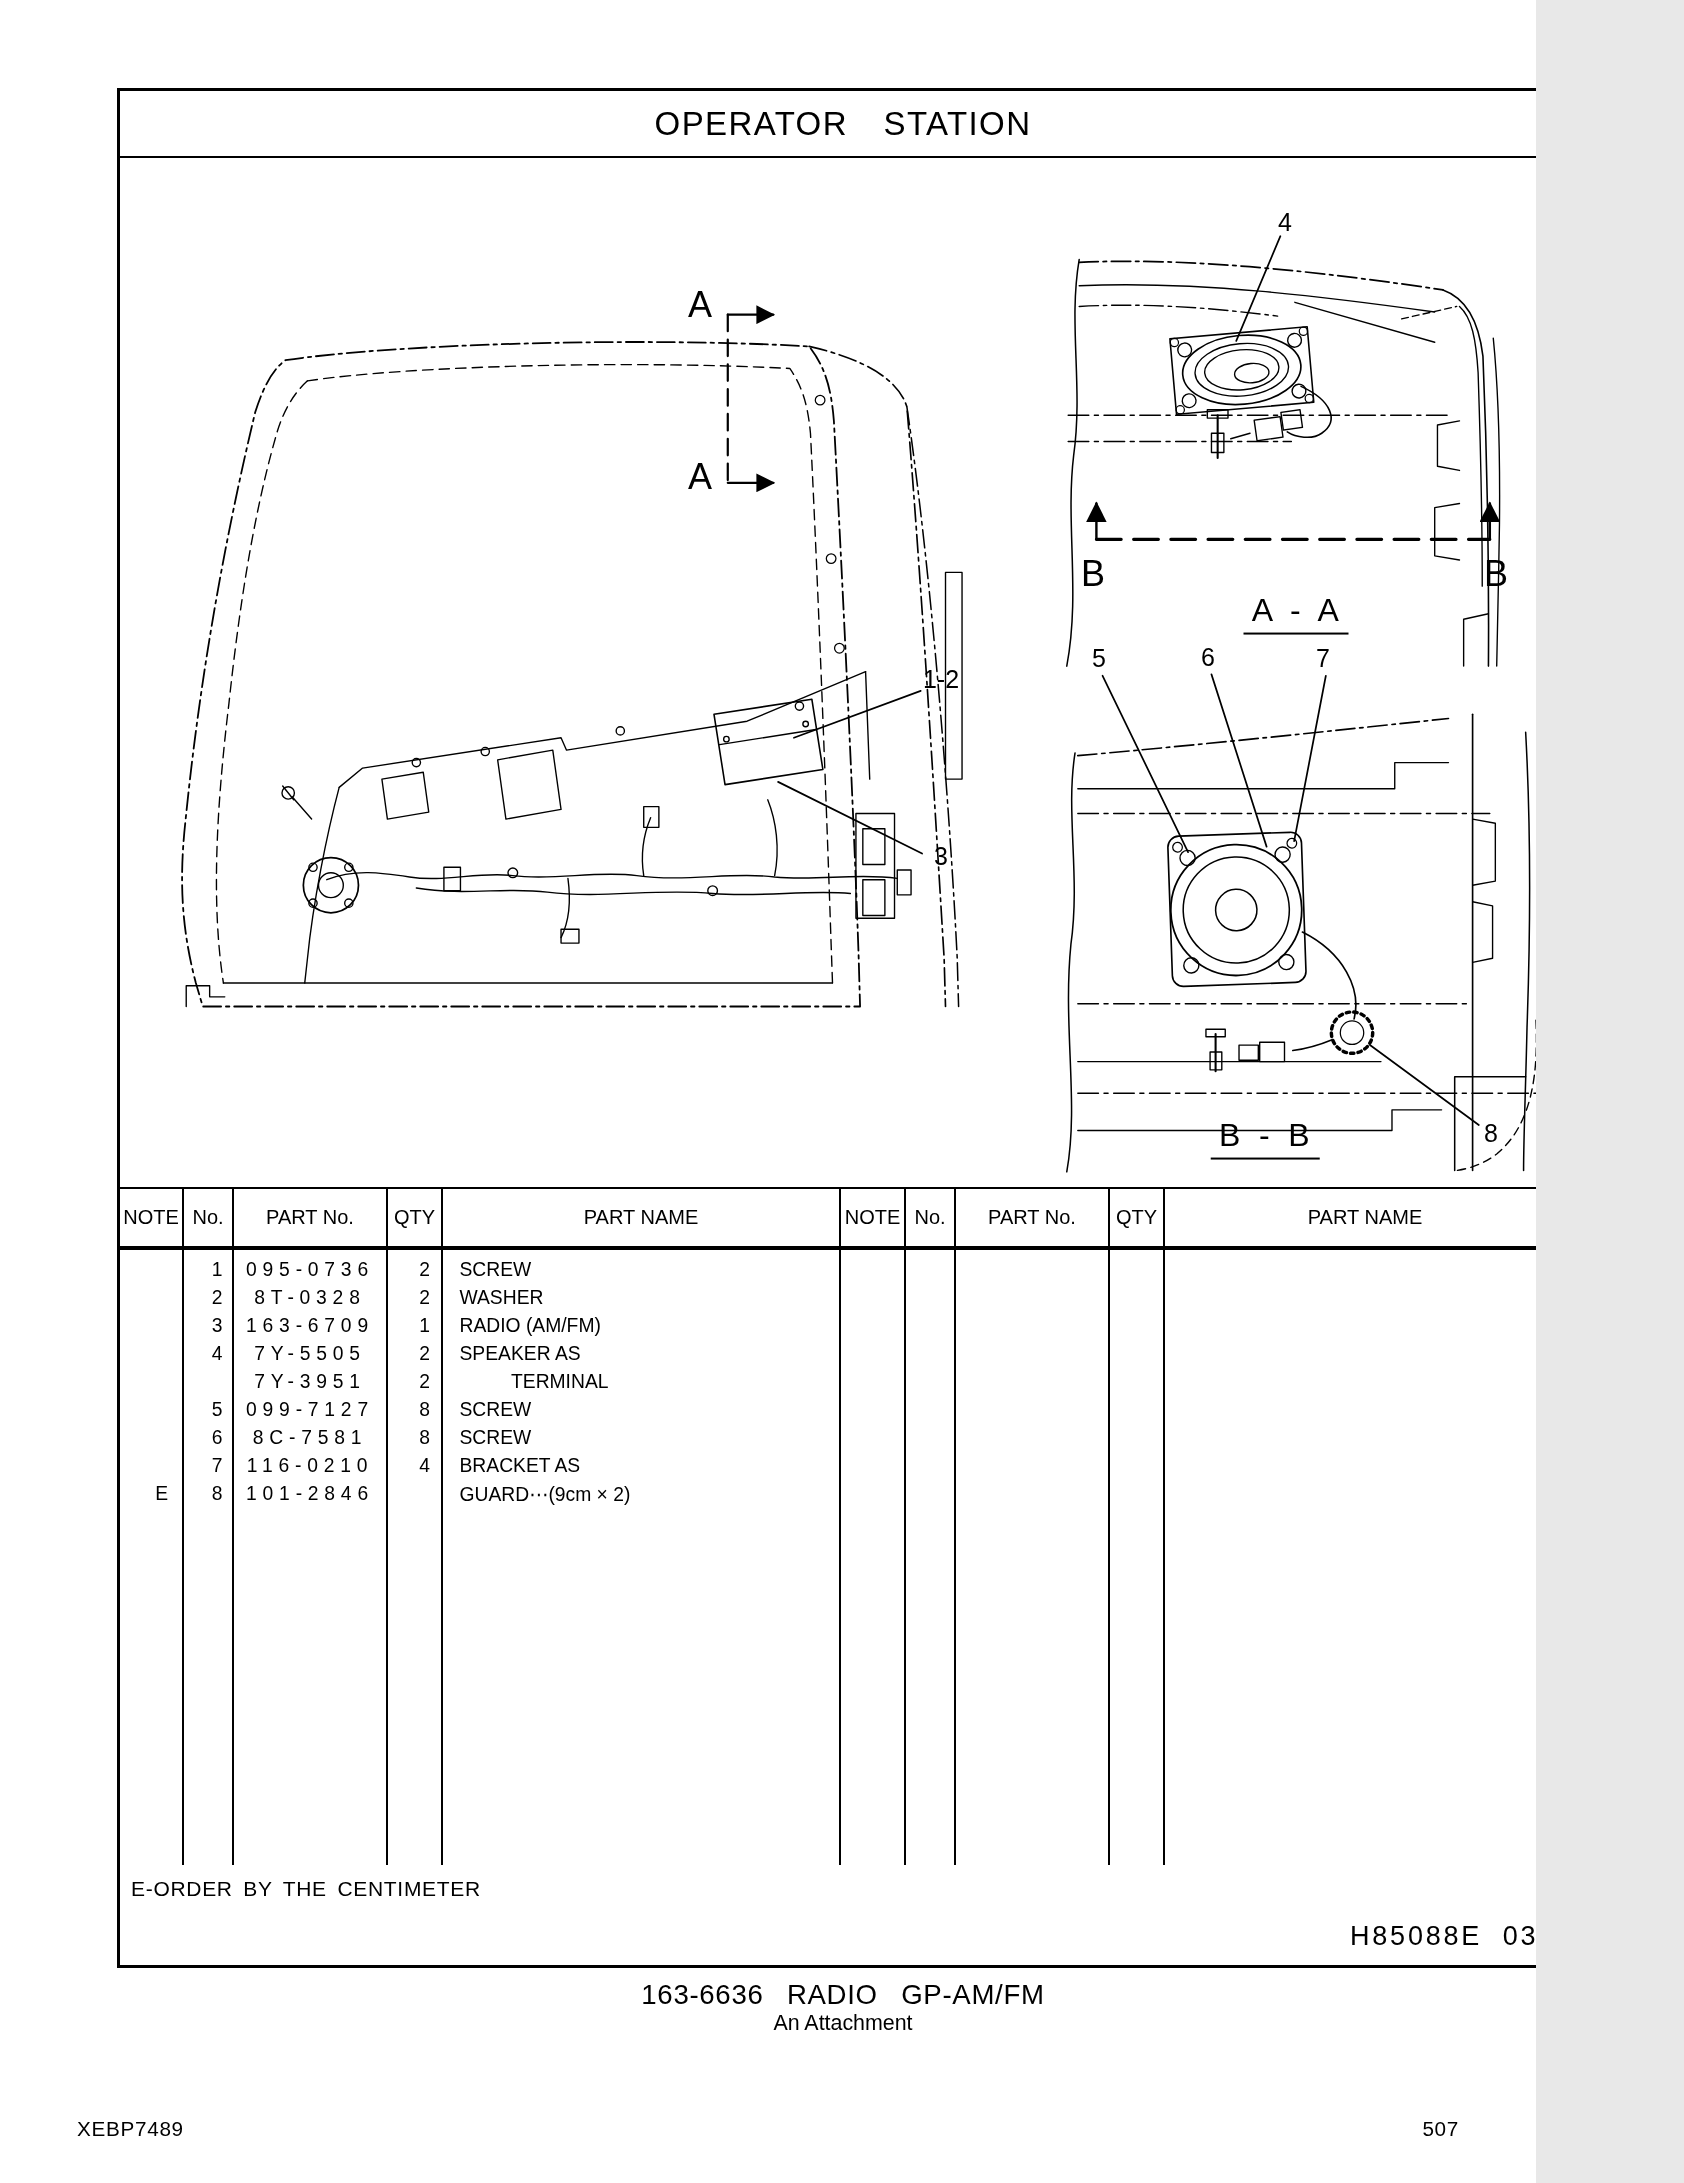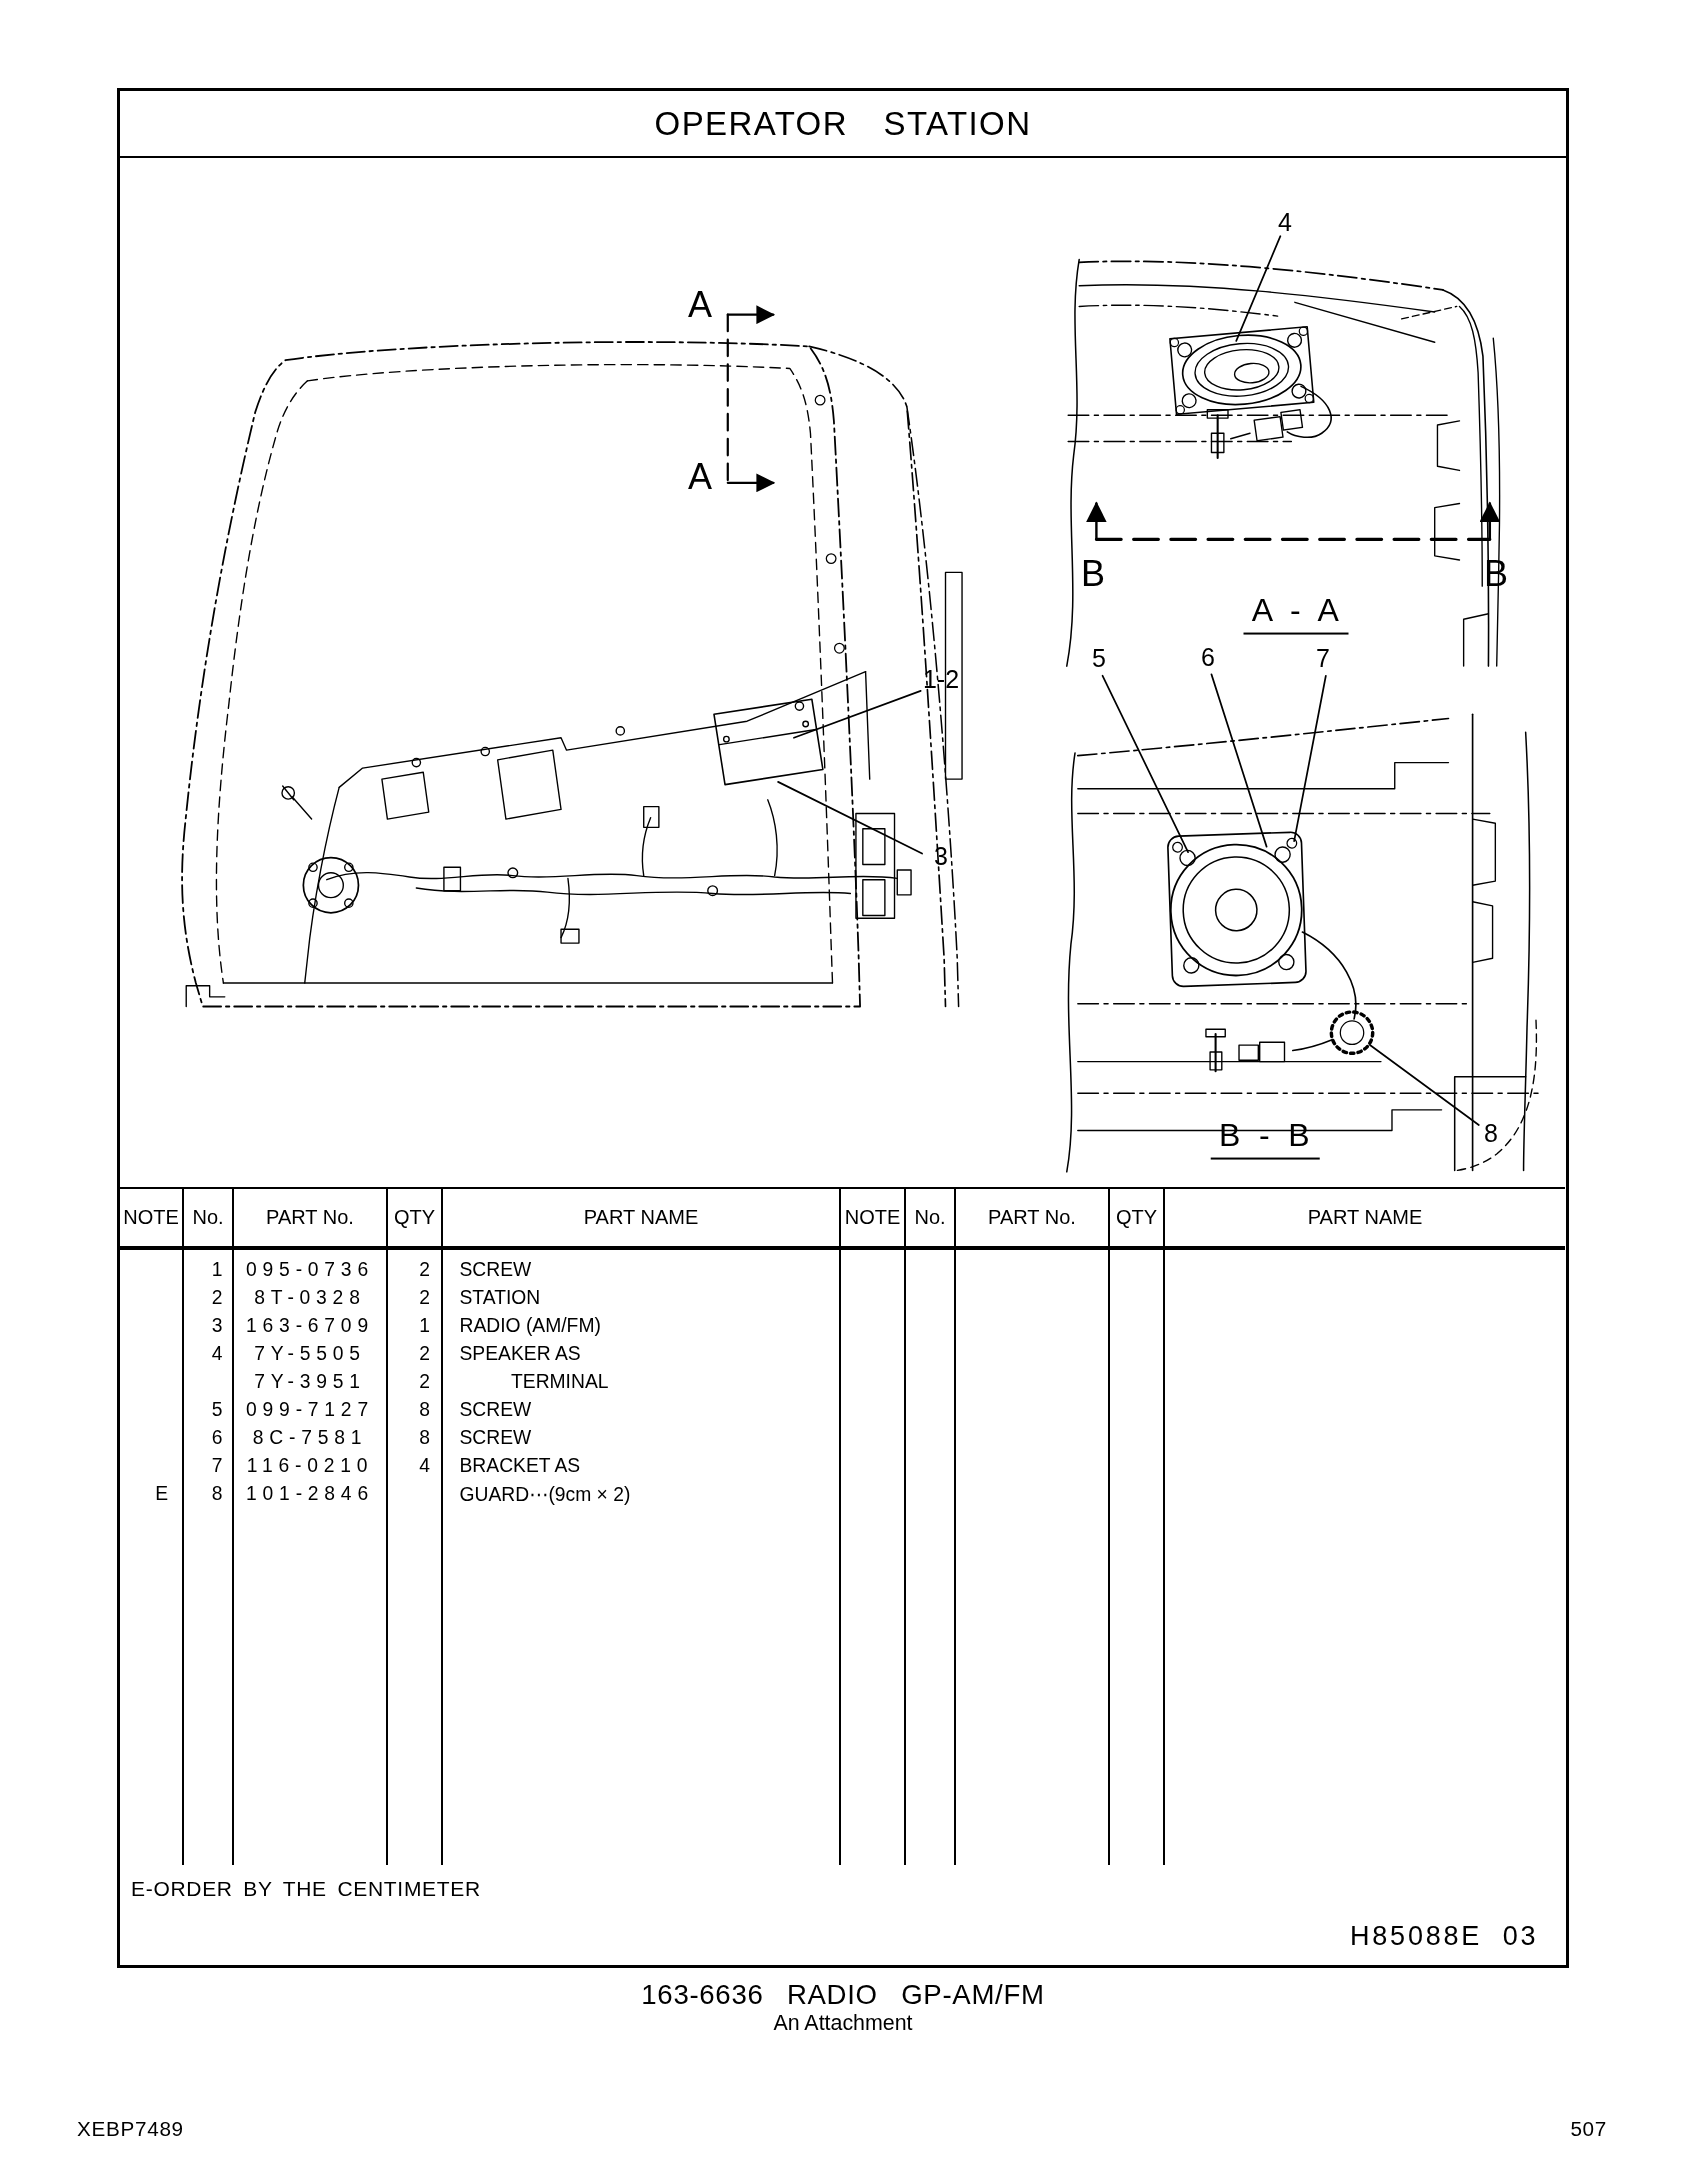--- a/index.html
+++ b/index.html
@@ -1,16 +1,16 @@
 <!DOCTYPE html>
 <html style="font-size:11px"><head>
 <meta charset="utf-8">
 <style>
   html,body{margin:0;padding:0;background:#e8e8e8;}
-  .page{position:relative;width:1684px;height:2183px;background:#ffffff;
+  .page{position:relative;width:1536px;height:2183px;background:#ffffff;
         font-family:"Liberation Sans", sans-serif;color:#000;overflow:hidden;}
   .main-box{position:absolute;left:117px;top:88px;width:1452px;height:1880px;
             border:3.4px solid #000;box-sizing:border-box;background:#fff;}
   .title-bar{position:absolute;left:0;top:0;width:100%;height:65px;border-bottom:2.8px solid #000;
              display:flex;align-items:center;justify-content:center;
              font-size:33px;letter-spacing:1.4px;word-spacing:25px;font-weight:400;}
   .diagram-area{position:absolute;left:0;top:68px;width:1445px;height:1028px;}
   .diagram-area svg{position:absolute;left:0;top:0;}
   .dlabel{position:absolute;transform:translate(-50%,-50%);white-space:nowrap;line-height:1;}
   .d-let{font-size:36px;font-weight:500;}
@@ -276,21 +276,21 @@
             <div class="trow">1</div>
             <div class="trow">2</div>
             <div class="trow">2</div>
             <div class="trow">8</div>
             <div class="trow">8</div>
             <div class="trow">4</div>
             <div class="trow"></div>
           </div>
         <div class="tcol" data-col="name">
             <div class="trow">SCREW</div>
-            <div class="trow">STATION</div>
+            <div class="trow">WASHER</div>
             <div class="trow">RADIO (AM/FM)</div>
             <div class="trow">SPEAKER AS</div>
             <div class="trow indent">TERMINAL</div>
             <div class="trow">SCREW</div>
             <div class="trow">SCREW</div>
             <div class="trow">BRACKET AS</div>
             <div class="trow">GUARD⋯(9cm × 2)</div>
           </div>
         <div class="tcol" data-col="note"></div>
         <div class="tcol" data-col="no"></div>

